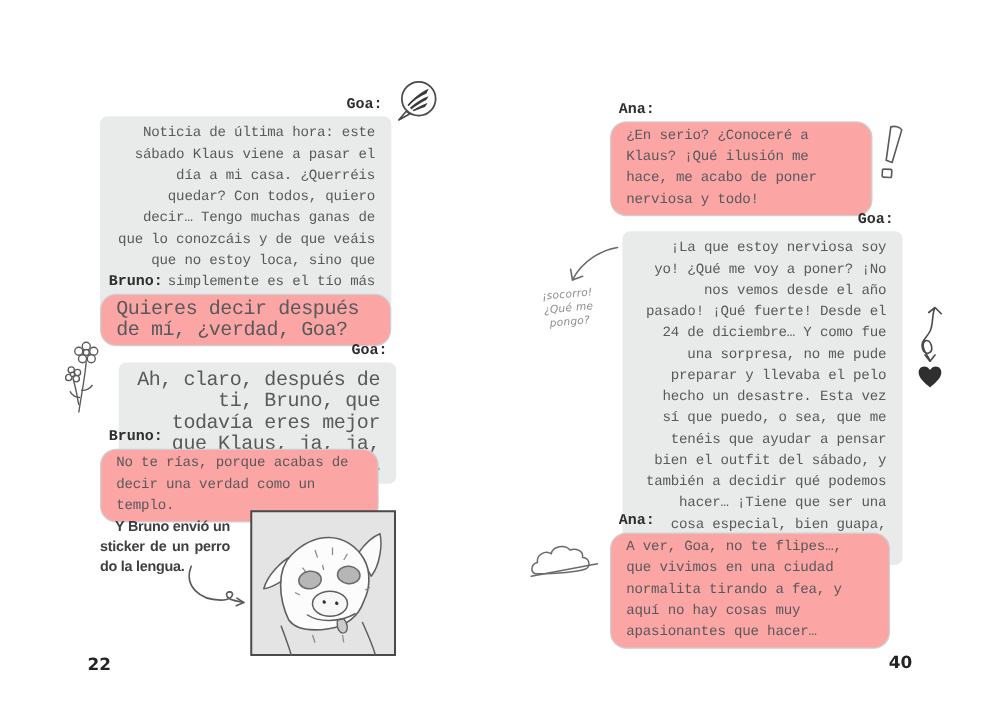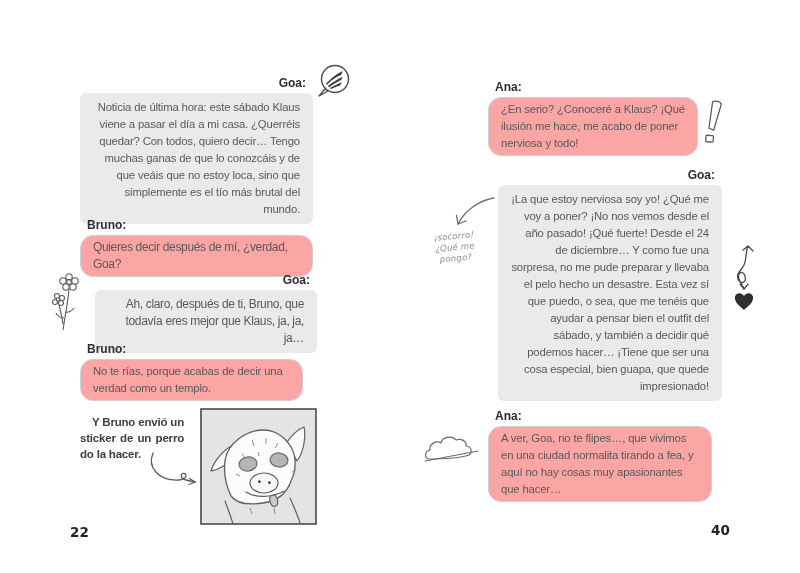--- a/index.html
+++ b/index.html
@@ -1,28 +1,28 @@
 <!DOCTYPE html>
 <html><head>
 <meta charset="utf-8">
 <style>
   html,body{margin:0;padding:0;background:#ffffff;}
   .spread{position:relative;width:800px;height:573px;background:#ffffff;overflow:hidden;
           font-family:"Liberation Sans","DejaVu Sans",sans-serif;}
-  .msg{position:absolute;}
+  .msg{position:absolute;font-family:Liberation Mono, monospace;}
   .msg .label{font-size:12px;font-weight:700;color:#2e2e30;margin-bottom:3px;padding:0 7px;letter-spacing:0;}
   .msg.right .label{text-align:right;}
   .msg.left .label{text-align:left;}
   .bubble{font-size:11.3px;line-height:17px;letter-spacing:-0.15px;color:#58595b;
           border-radius:6px;padding:6px 13px;}
   .bubble.gray{background:#e9eaea;}
   .bubble.white{background:#fca5a5;border:1.2px solid #cfcfcf;padding:3px 12px;border-radius:13px;}
   .msg.right .bubble{text-align:right;}
   .msg.left .bubble{text-align:left;}
-  .bubble.tight{font-size:12px;letter-spacing:-0.35px;}
+  .bubble.tight{font-size:16px;letter-spacing:-0.35px;}
   .narration{position:absolute;left:80px;top:414px;width:104px;font-weight:700;
              font-size:11.5px;line-height:16px;color:#3f3f41;letter-spacing:-0.2px;}
   .narration .nline{text-align:justify;text-align-last:justify;}
   .narration .nline.first{padding-left:12px;}
   .narration .nline.last{text-align-last:left;}
   .pagenum{position:absolute;font-size:13.5px;font-weight:700;color:#232323;
            font-family:"DejaVu Sans",sans-serif;}
   .doodle{position:absolute;}
   .note{position:absolute;left:428px;top:231px;width:54px;transform:rotate(-5deg);
         font-size:8.5px;line-height:11px;color:#8b8d8f;font-style:italic;text-align:center;
@@ -80,21 +80,21 @@
   </div>
 
   <div class="msg left" style="left:80px;top:342px;width:223px">
     <div class="label">Bruno:</div>
     <div class="bubble white">No te rías, porque acabas de decir una verdad como un templo.</div>
   </div>
 
   <div class="narration">
     <div class="nline first">Y Bruno envió un</div>
     <div class="nline">sticker de un perro</div>
-    <div class="nline last">do la hacer.</div>
+    <div class="nline last">do la lengua.</div>
   </div>
 
   <svg class="doodle" style="left:146px;top:450px" width="56" height="42" viewBox="0 0 56 42">
     <path d="M7,3 C1,18 13,31 33,30 C40,29.5 42,24 38,23.5 C34,23 33.5,29 42,30.5" fill="none" stroke="#5a5a5a" stroke-width="1.3" stroke-linecap="round"></path>
     <path d="M42,30.5 L49,32" fill="none" stroke="#5a5a5a" stroke-width="1.3" stroke-linecap="round"></path>
     <path d="M49,32 L43.5,28.5 M49,32 L43,34.5" fill="none" stroke="#5a5a5a" stroke-width="1.3" stroke-linecap="round"></path>
   </svg>
 
   <svg class="sticker" viewBox="0 0 117 117">
     <rect x="1" y="1" width="115" height="115" fill="#e4e4e4" stroke="#4a4a4a" stroke-width="1.6"></rect>

